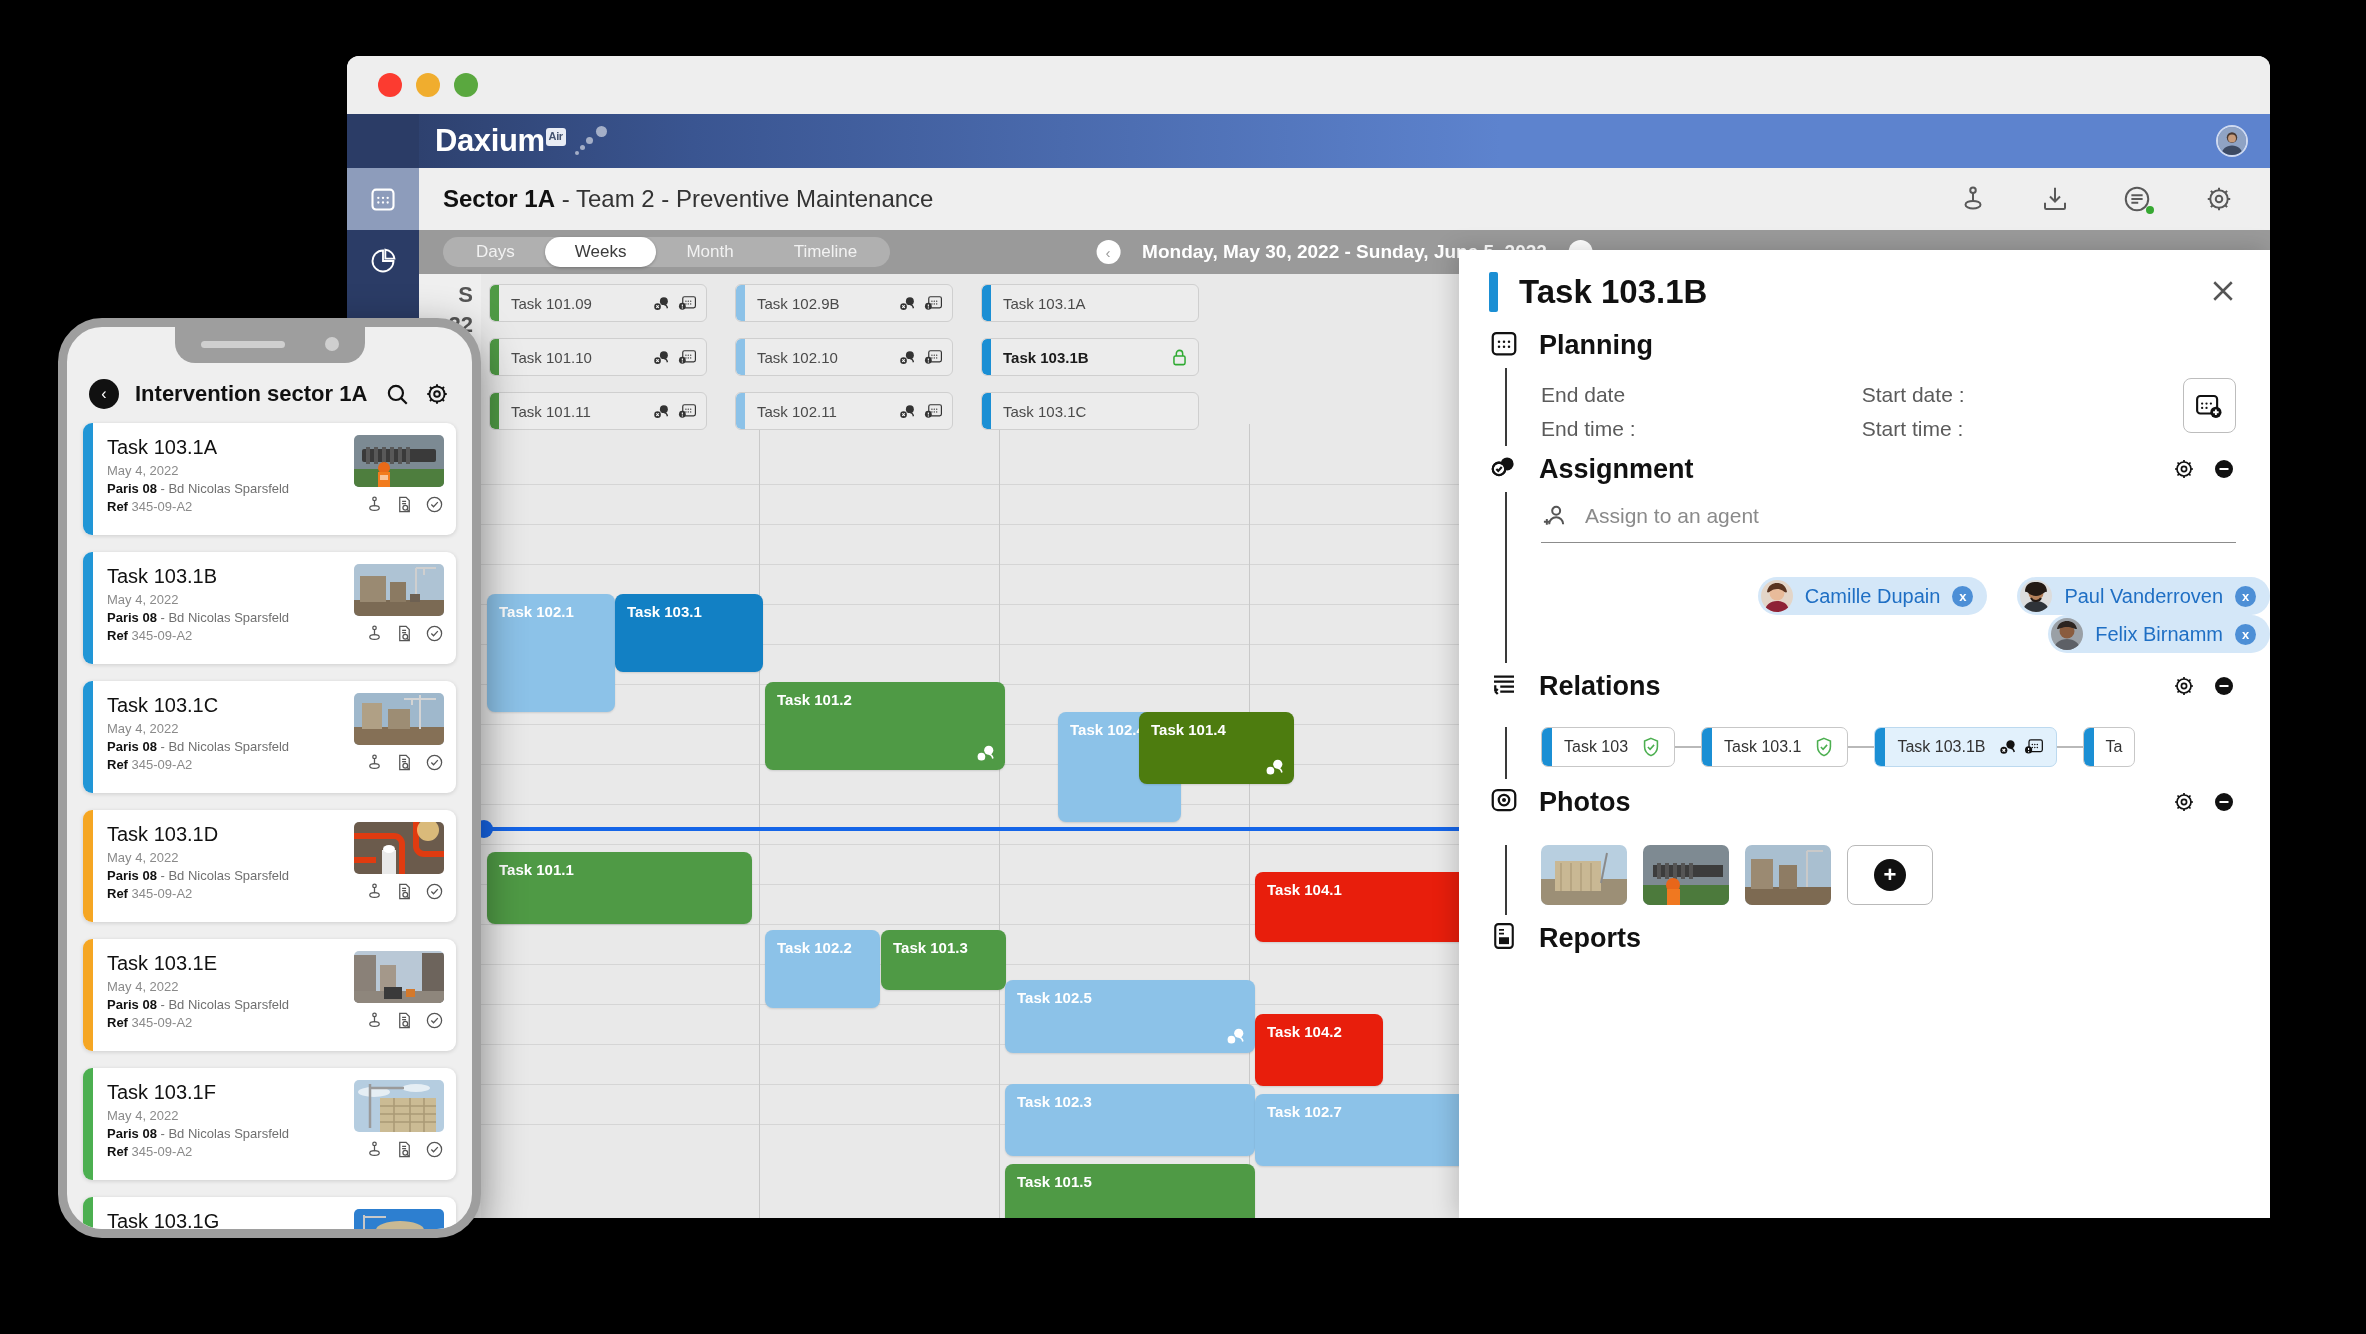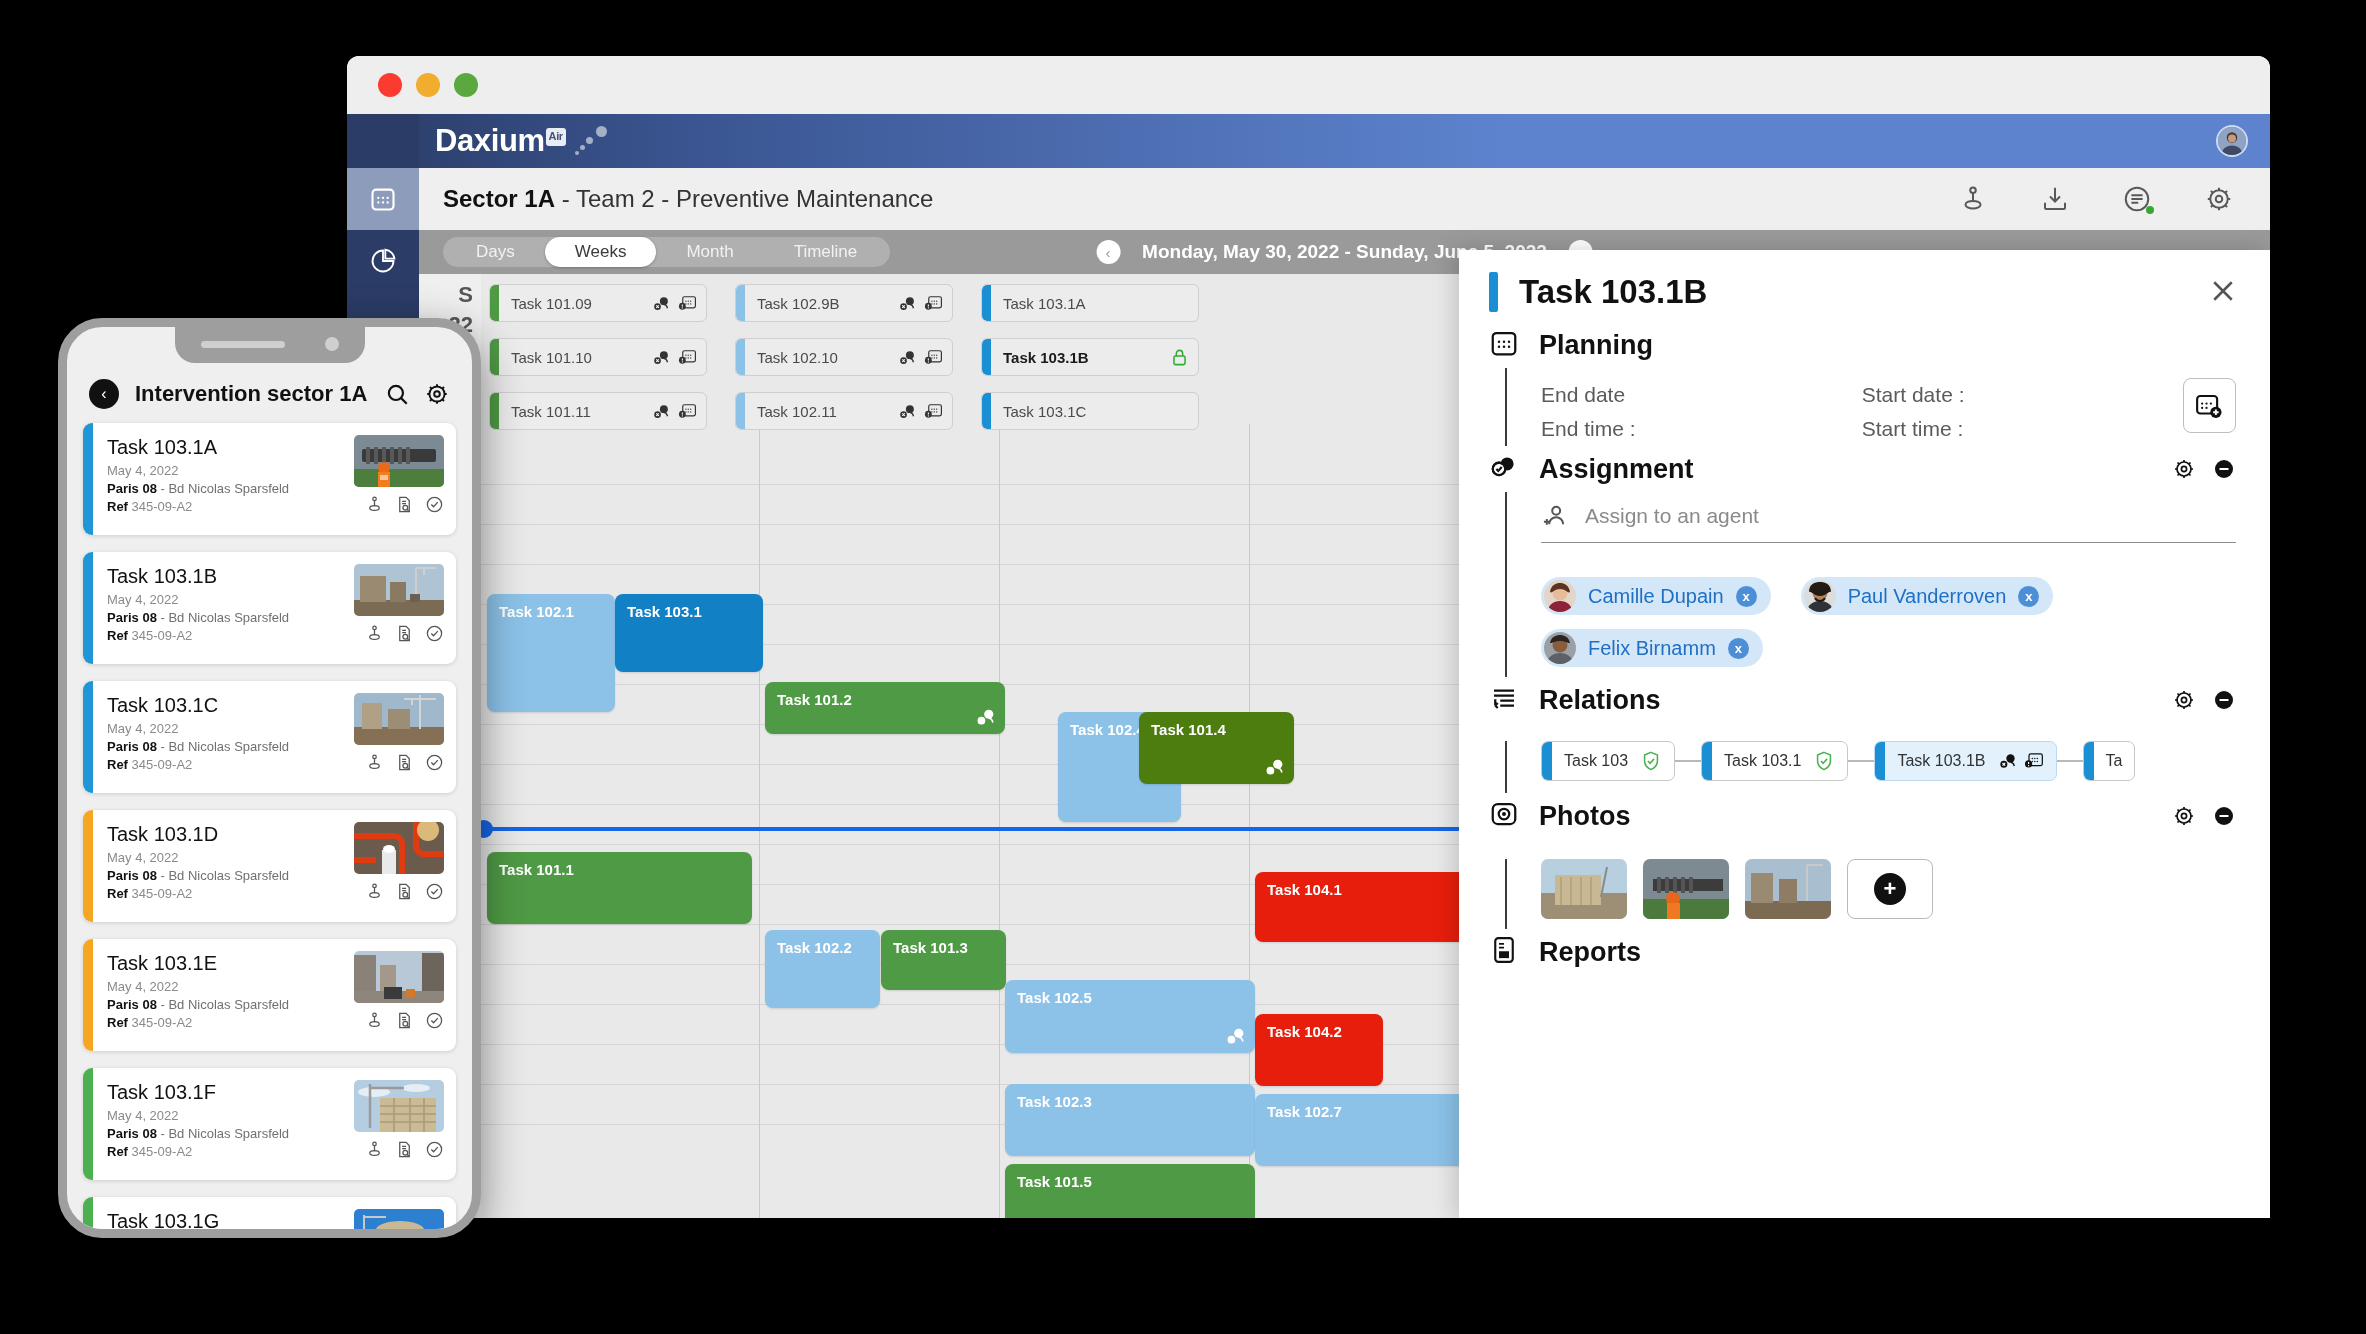--- a/index.html
+++ b/index.html
@@ -131,21 +131,21 @@
     position:relative; cursor:pointer; }
   .switch .knob { position:absolute; right:2px; top:2px; width:26px; height:26px;
     border-radius:50%; background:#fff; }
   .switch .lockico { position:absolute; left:9px; top:6px; width:15px; height:18px; color:#fff;}
 
   .assign-input { display:flex; align-items:center; gap:16px; border-bottom:1px solid #8c8c8c;
     margin-right:34px; padding:10px 0 12px; }
   .assign-input svg { width:28px; height:28px; color:#555; }
   .assign-ph { font-size:21px; color:#8a8a8a; }
 
-  .chips { display:flex; flex-wrap:wrap; gap:14px 30px; margin-top:34px; padding-bottom:10px;}
+  .chips { display:flex; flex-wrap:wrap; gap:0 30px; margin-top:34px; padding-bottom:10px;justify-content:flex-end;}
   .chip { display:flex; align-items:center; gap:12px; background:#d4e7f8; border-radius:19px;
     padding:3px 14px 3px 3px; cursor:pointer;}
   .chip .pic { width:32px; height:32px; border-radius:50%; overflow:hidden; flex:0 0 32px; }
   .chip .nm { font-size:20px; color:#1f6fc4; white-space:nowrap;}
   .chip .x { width:21px; height:21px; border-radius:50%; background:#4d8fd6; color:#fff;
     font-size:13px; display:flex; align-items:center; justify-content:center; font-weight:700;}
 
   .relrow { display:flex; align-items:center; margin-top:18px; padding-bottom:12px; }
   .relnode { height:40px; border:1px solid #c7c7c7; border-radius:7px; background:#fff;
     display:flex; align-items:center; overflow:hidden; cursor:pointer; }
@@ -523,21 +523,21 @@
                 </div>
                 <div class="taskhdr">
                   <span class="bar" style="background:#1b8fd4"></span>
                   <span class="lbl">Task 103.1C</span>
                   <span class="icons"></span>
                 </div>
               </div>
             <div id="bars">
                 <div class="bar-item" style="left: 6px; top: 320px; width: 128px; height: 118px; background: rgb(140, 194, 232);"><span>Task 102.1</span></div>
                 <div class="bar-item" style="left: 134px; top: 320px; width: 148px; height: 78px; background: rgb(18, 128, 196);"><span>Task 103.1</span></div>
-                <div class="bar-item" style="left: 284px; top: 408px; width: 240px; height: 52px; background: rgb(79, 154, 69);"><span>Task 101.2</span><span class="bi"><svg viewBox="0 0 24 24" fill="none" stroke="currentColor" stroke-width="1.6">
+                <div class="bar-item" style="left: 284px; top: 408px; width: 240px; height: 88px; background: rgb(79, 154, 69);"><span>Task 101.2</span><span class="bi"><svg viewBox="0 0 24 24" fill="none" stroke="currentColor" stroke-width="1.6">
                       <circle cx="15" cy="9" r="5" fill="currentColor" stroke="none"></circle>
                       <path d="M19.5 18c-.6-3-2.4-4.6-4.5-4.6" stroke-width="1.8"></path>
                       <circle cx="7" cy="16" r="4.2" fill="currentColor" stroke="none"></circle>
                       <path d="M5.4 14.4l3.2 3.2M8.6 14.4l-3.2 3.2" stroke="#fff" stroke-width="1.4"></path>
                     </svg></span></div>
                 <div class="bar-item" style="left: 534px; top: 438px; width: 123px; height: 110px; background: rgb(140, 194, 232); margin-left: 43px;"><span>Task 102.4</span></div>
                 <div class="bar-item" style="left: 658px; top: 438px; width: 155px; height: 72px; background: #4d7c0f;"><span>Task 101.4</span><span class="bi"><svg viewBox="0 0 24 24" fill="none" stroke="currentColor" stroke-width="1.6">
                       <circle cx="15" cy="9" r="5" fill="currentColor" stroke="none"></circle>
                       <path d="M19.5 18c-.6-3-2.4-4.6-4.5-4.6" stroke-width="1.8"></path>
                       <circle cx="7" cy="16" r="4.2" fill="currentColor" stroke="none"></circle>

